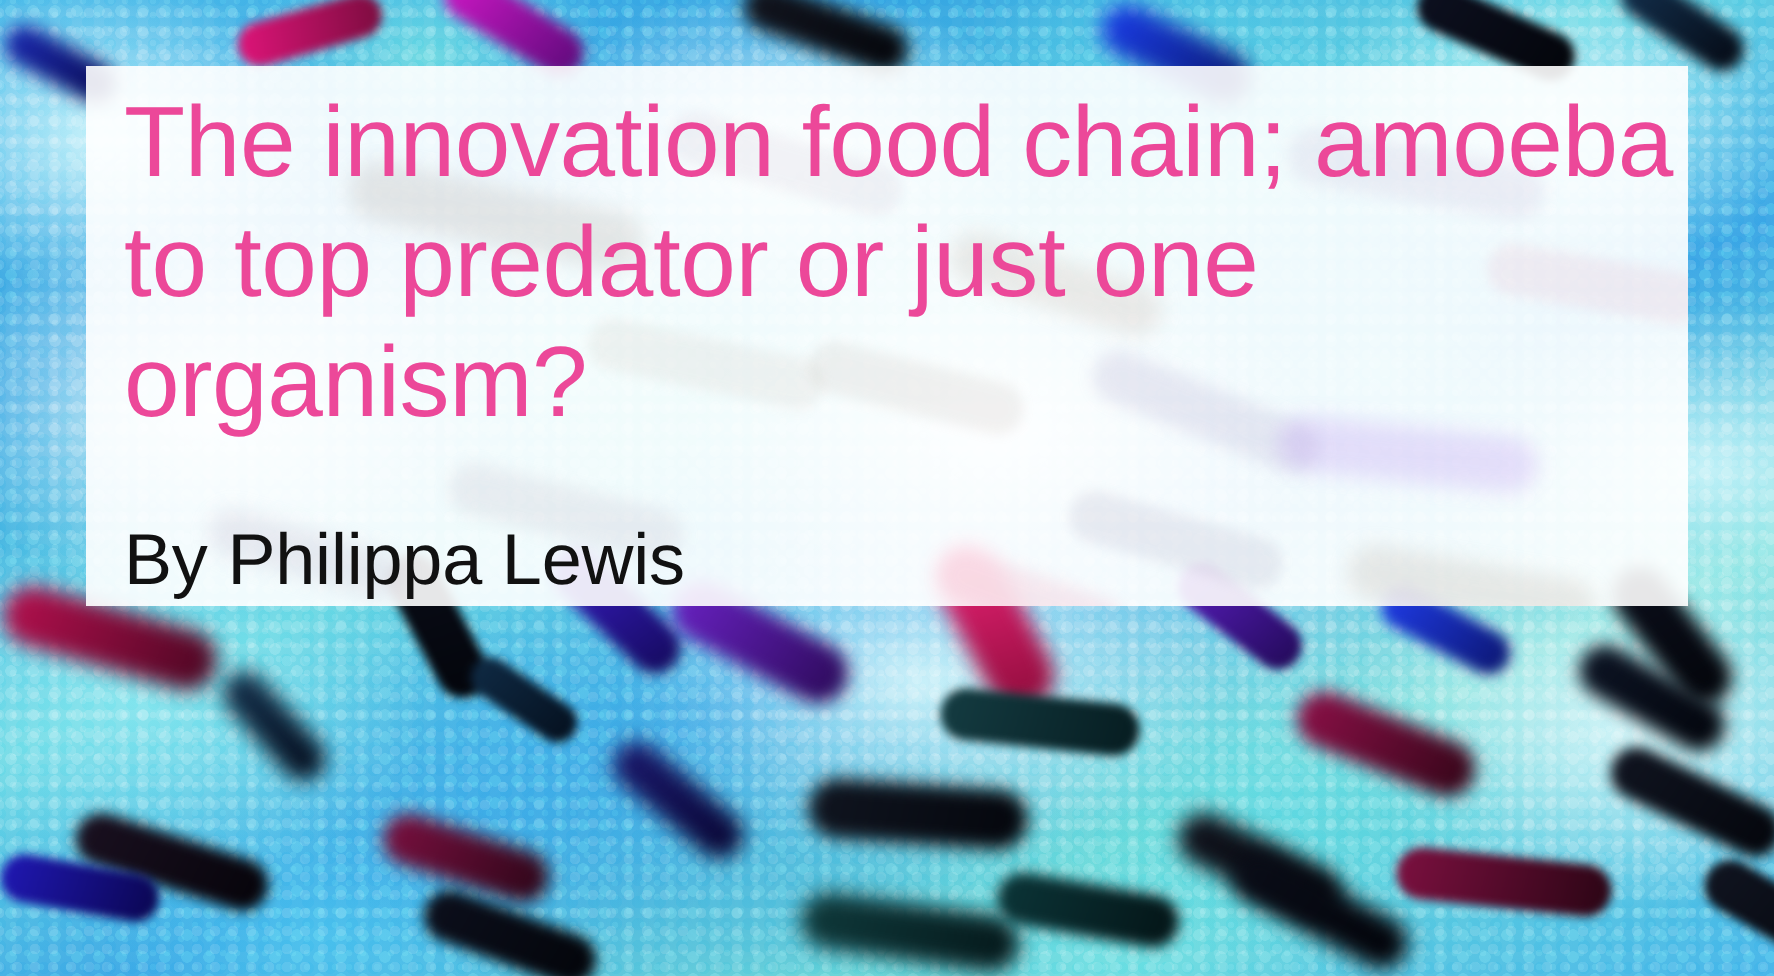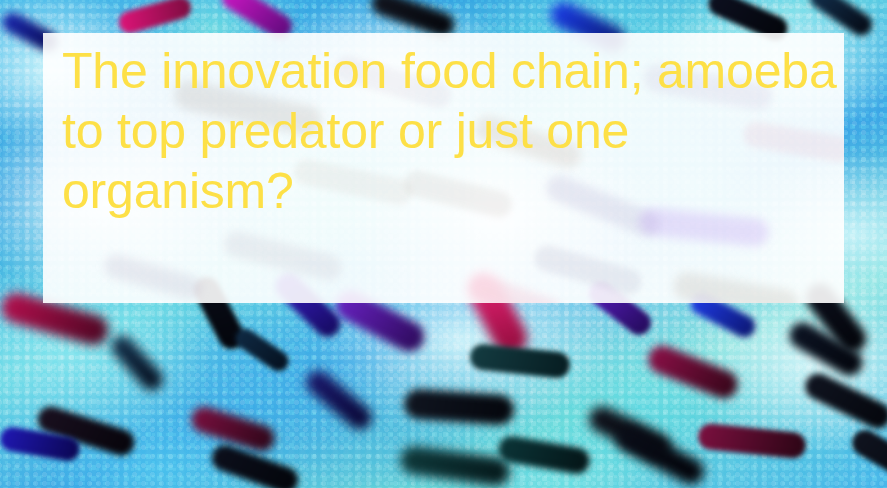--- a/index.html
+++ b/index.html
@@ -97,21 +97,21 @@
 
   .headline {
     position: absolute;
     left: 19px;
     top: 8px;
     width: 775px;
     margin: 0;
     font-size: 50px;
     line-height: 60px;
     font-weight: 400;
-    color: #fde047;
+    color: #ec4899;
     letter-spacing: -0.2px;
   }
   .byline {
     position: absolute;
     left: 19px;
     top: 226px;
     margin: 0;
     font-size: 36px;
     line-height: 42px;
     font-weight: 400;
@@ -176,15 +176,16 @@
         <div class="rod" style="left: 130px; top: 60px; width: 150px; height: 30px; transform: rotate(12deg); background: rgb(184, 174, 168); opacity: 0.26; filter: blur(5px);"></div>
         <div class="rod" style="left: 290px; top: 36px; width: 120px; height: 26px; transform: rotate(16deg); background: rgb(196, 183, 202); opacity: 0.16; filter: blur(3px);"></div>
         <div class="rod" style="left: 600px; top: 40px; width: 130px; height: 28px; transform: rotate(10deg); background: rgb(198, 185, 216); opacity: 0.21; filter: blur(4px);"></div>
         <div class="rod" style="left: 430px; top: 96px; width: 110px; height: 26px; transform: rotate(18deg); background: rgb(201, 182, 172); opacity: 0.26; filter: blur(5px);"></div>
         <div class="rod" style="left: 700px; top: 96px; width: 110px; height: 26px; transform: rotate(10deg); background: rgb(232, 168, 189); opacity: 0.16; filter: blur(3px);"></div>
         <div class="rod" style="left: 180px; top: 210px; width: 120px; height: 26px; transform: rotate(14deg); background: rgb(192, 184, 198); opacity: 0.21; filter: blur(4px);"></div>
         <div class="rod" style="left: 60px; top: 232px; width: 100px; height: 24px; transform: rotate(16deg); background: rgb(191, 183, 204); opacity: 0.26; filter: blur(5px);"></div>
         <div class="rod" style="left: 250px; top: 136px; width: 120px; height: 26px; transform: rotate(12deg); background: rgb(200, 188, 180); opacity: 0.16; filter: blur(3px);"></div>
       </div>
     <h1 class="headline">The innovation food chain; amoeba to top predator or just one organism?</h1>
+    <p class="byline">By Philippa Lewis</p>
   </div>
 
 </div>
 
 </body></html>

